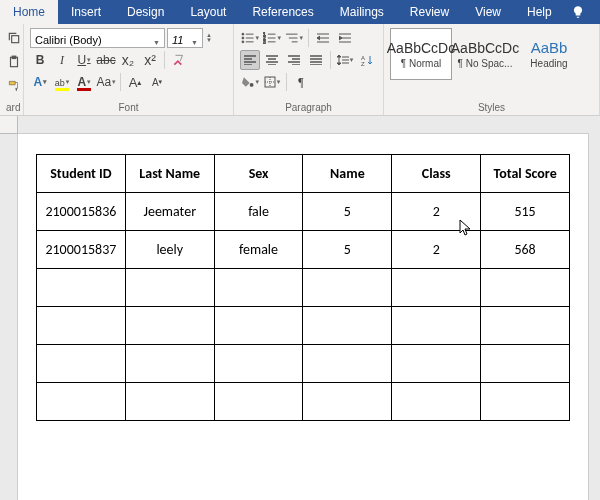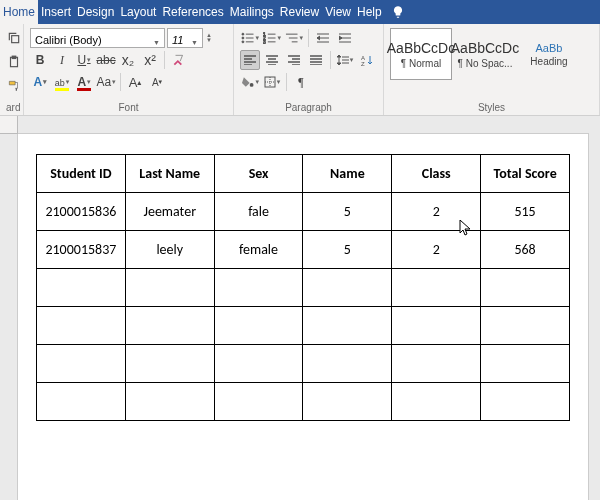--- a/index.html
+++ b/index.html
@@ -1,19 +1,19 @@
 <!DOCTYPE html>
 <html><head>
 <meta charset="utf-8">
 <style>
   * { box-sizing: border-box; margin: 0; padding: 0; }
   body { font-family: "Segoe UI", Tahoma, sans-serif; font-size: 12px; background: #fff; width: 600px; height: 500px; overflow: hidden; }
   
   .tabs { background: #2b579a; display: flex; height: 24px; align-items: stretch; color: #fff; }
-  .tab { padding: 4px 3px; font-size: 12px; cursor: pointer; display: flex; align-items: center; }
+  .tab { padding: 4px 13px; font-size: 12px; cursor: pointer; display: flex; align-items: center; }
   .tab.active { background: #f3f2f1; color: #2b579a; }
   .tell-me { display: flex; align-items: center; padding: 0 6px; }
   .tell-me svg { width: 14px; height: 14px; fill: #fff; }
 
   .ribbon { background: #f3f2f1; border-bottom: 1px solid #d0d0d0; height: 92px; display: flex; }
   .group { border-right: 1px solid #d8d8d8; padding: 4px 6px 2px 6px; display: flex; flex-direction: column; }
   .group-body { flex: 1; display: flex; flex-direction: column; gap: 2px; }
   .group-label { font-size: 10px; color: #666; text-align: center; padding-top: 2px; }
   .rbtn { width: 20px; height: 20px; display: inline-flex; align-items: center; justify-content: center; border: 1px solid transparent; border-radius: 2px; color: #444; }
   .rbtn.active { background: #d0d0d0; border-color: #a0a0a0; }
@@ -26,21 +26,21 @@
   .fontsize { width: 36px; font-style: italic; }
   .bold { font-weight: bold; }
   .ital { font-style: italic; font-family: Georgia, serif; }
   .under { text-decoration: underline; }
   .strike { text-decoration: line-through; }
   .sub { font-size: 14px; }
   .colorbar { width: 14px; height: 3px; display: inline-block; }
   .style-item { width: 62px; height: 52px; border: 1px solid transparent; display: flex; flex-direction: column; align-items: center; justify-content: center; font-size: 10px; color: #444; }
   .style-item.sel { border: 1px solid #a0a0a0; background: #fff; }
   .style-prev { font-size: 14px; color: #333; margin-bottom: 2px; }
-  .style-prev.heading { color: #2e74b5; font-size: 11px; }
+  .style-prev.heading { color: #2e74b5; font-size: 15px; }
   .styles-row { display: flex; gap: 2px; }
   
   .doc-area { background: #eaeaea; padding: 18px 0 3px 18px; height: calc(500px - 24px - 92px); position: relative; }
   .ruler-corner { position: absolute; left: 0; top: 0; width: 18px; height: 18px; border-right: 1px solid #bbb; border-bottom: 1px solid #bbb; background: #f3f2f1; }
   .page { background: #fff; width: 570px; min-height: 370px; padding: 20px 18px; box-shadow: 0 0 0 1px #ccc; }
   
   table.doc { border-collapse: collapse; width: 100%; table-layout: fixed; }
   table.doc th, table.doc td { border: 1.5px solid #000; height: 38px; text-align: center; font-size: 14px; font-family: Calibri, "Segoe UI", sans-serif; color: #000; }
   table.doc th { font-weight: bold; }
   

